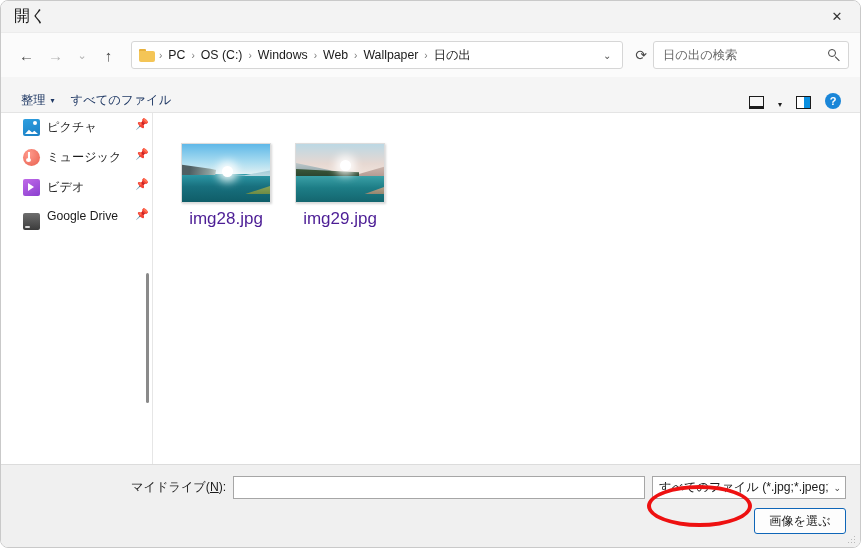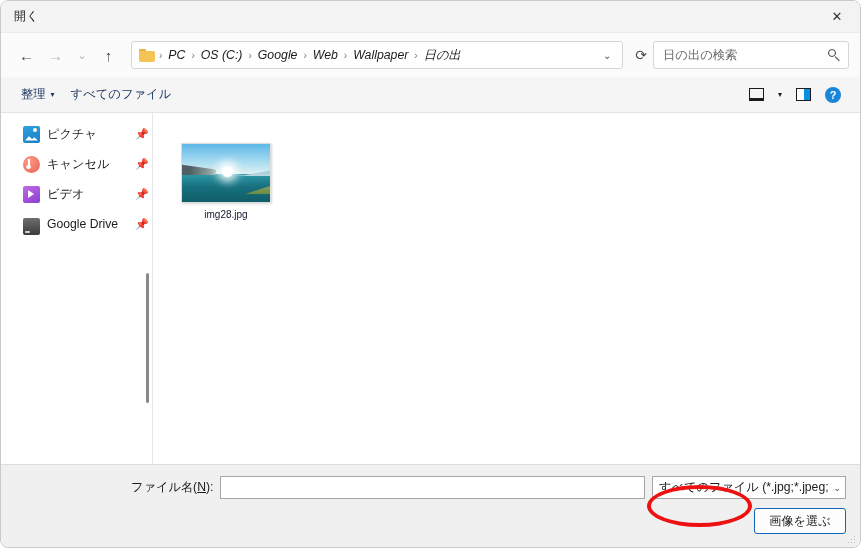--- a/index.html
+++ b/index.html
@@ -19,21 +19,21 @@
     overflow:hidden;
     display:flex;flex-direction:column;
   }
 
   
   .titlebar{
     height:31px;min-height:31px;background:#f3f3f3;
     display:flex;align-items:center;position:relative;
     border-bottom:1px solid #ececec;
   }
-  .titlebar .title{padding-left:13px;font-size:12px;color:#1b1b1b;letter-spacing:.2px;}
+  .titlebar .title{padding-left:13px;font-size:16px;color:#1b1b1b;letter-spacing:.2px;}
   .close-btn{
     position:absolute;right:0;top:0;width:46px;height:30px;
     display:flex;align-items:center;justify-content:center;
     font-size:13px;color:#333;cursor:default;
   }
 
   
   .navbar{
     height:44px;min-height:44px;background:#fbfbfb;
     display:flex;align-items:center;padding:0 11px;box-sizing:border-box;
@@ -50,42 +50,42 @@
     background:#ffffff;border:1px solid #d6d6d6;border-radius:3px;
     display:flex;align-items:center;padding:0 4px 0 7px;box-sizing:border-box;
     min-width:0;
   }
   .folder-ico{
     width:16px;height:13px;position:relative;flex:none;margin-right:3px;
   }
   .folder-ico .tab{position:absolute;left:0;top:0;width:7px;height:3px;background:#e8b13c;border-radius:1px 1px 0 0;}
   .folder-ico .body{position:absolute;left:0;top:2px;width:16px;height:11px;background:#f4c556;border-radius:1px 2px 2px 2px;}
   .crumbs{display:flex;align-items:center;flex:1;min-width:0;overflow:hidden;}
-  .crumb{padding:2px 5px;font-size:12.3px;color:#1b1b1b;white-space:nowrap;border-radius:3px;cursor:default;font-style:italic;}
+  .crumb{padding:2px 5px;font-size:12.3px;color:#1b1b1b;white-space:nowrap;border-radius:3px;cursor:default;}
   .crsep{color:#7a7a7a;font-size:10px;padding:0 1px;flex:none;}
   .crumbbar .chev{color:#555;font-size:10px;padding:0 7px;cursor:default;}
   .refresh{font-size:14px;color:#4a4a4a;padding:0 6px 0 3px;cursor:default;}
 
   .searchbox{
     width:196px;height:28px;background:#ffffff;border:1px solid #d6d6d6;border-radius:3px;
     display:flex;align-items:center;padding:0 7px;box-sizing:border-box;flex:none;
   }
   .searchbox input{
     flex:1;border:0;outline:0;background:transparent;font-size:12.3px;
     font-family:"Liberation Sans","DejaVu Sans",sans-serif;color:#701a75;min-width:0;
   }
   .searchbox input::placeholder{color:#666;}
   .mag{width:13px;height:13px;position:relative;flex:none;margin-left:4px;}
   .mag .c{position:absolute;left:0;top:0;width:8px;height:8px;border:1.4px solid #444;border-radius:50%;box-sizing:border-box;}
   .mag .h{position:absolute;left:7px;top:7px;width:6px;height:1.4px;background:#444;transform:rotate(45deg);transform-origin:left center;}
 
   
   .cmdbar{
     height:36px;min-height:36px;background:#f5f5f5;
-    display:flex;align-items:center;padding:0 12px;box-sizing:border-box;
+    display:flex;align-items:flex-end;padding:0 12px;box-sizing:border-box;
     border-bottom:1px solid #e4e4e4;
   }
   .cmd{font-size:12.3px;color:#1f3864;padding:3px 8px;border-radius:3px;cursor:default;white-space:nowrap;}
   .cmd .caret{font-size:8px;margin-left:5px;color:#1f3864;vertical-align:1px;}
   .cmdspacer{flex:1;}
   .cmdicon{display:flex;align-items:center;justify-content:center;padding:3px 7px;border-radius:3px;cursor:default;}
   .ico-view{width:15px;height:13px;border:1.6px solid #1b1b1b;box-sizing:border-box;border-bottom-width:3px;}
   .ico-caret{font-size:8px;color:#1b1b1b;}
   .ico-pane{width:15px;height:13px;border:1.6px solid #1b1b1b;box-sizing:border-box;display:flex;}
   .ico-pane .l{flex:1;background:#fff;}
@@ -97,21 +97,21 @@
 
   
   .bodyrow{flex:1;display:flex;min-height:0;background:#ffffff;}
 
   .sidebar{
     width:151px;min-width:151px;background:#ffffff;position:relative;
     border-right:1px solid #e6e6e6;overflow:hidden;
   }
   .navlist{padding-top:6px;}
   .navitem{
-    height:30px;display:flex;align-items:center;padding:0 6px 0 22px;
+    height:30px;display:flex;padding:0 6px 0 22px;
     box-sizing:border-box;cursor:default;position:relative;
   }
   .navitem .ic{width:17px;height:17px;flex:none;margin-right:7px;position:relative;}
   .navitem .lb{font-size:12.2px;color:#1b1b1b;white-space:nowrap;overflow:hidden;text-overflow:ellipsis;flex:1;}
   .pin{
     width:11px;height:11px;flex:none;color:#9a9a9a;font-size:11px;line-height:11px;
     text-align:center;margin-left:2px;
   }
 
   
@@ -147,21 +147,21 @@
     width:90px;height:60px;border:1px solid #dcdcdc;box-sizing:border-box;
     box-shadow:1px 1px 2px rgba(0,0,0,.16);position:relative;overflow:hidden;background:#bcd;
   }
   .thumb .sky{position:absolute;left:0;top:0;right:0;height:52%;}
   .thumb .water{position:absolute;left:0;bottom:0;right:0;height:48%;}
   .thumb .sun{position:absolute;width:11px;height:11px;border-radius:50%;background:#fff;
     box-shadow:0 0 9px 5px rgba(255,255,255,.85);}
   .thumb .ridgeL{position:absolute;left:0;top:24%;width:54%;height:30%;}
   .thumb .ridgeR{position:absolute;right:0;top:30%;width:48%;height:26%;}
   .thumb .bank{position:absolute;right:0;bottom:14%;width:40%;height:15%;}
-  .tile .name{margin-top:6px;font-size:10px;color:#0f172a;text-align:center;}
+  .tile .name{margin-top:6px;font-size:17px;color:#4c1d95;text-align:center;}
 
   
   .footer{
     height:83px;min-height:83px;background:#f0f0f0;border-top:1px solid #dcdcdc;
     position:relative;box-sizing:border-box;
   }
   .fnamerow{position:absolute;left:0;top:11px;right:14px;display:flex;align-items:center;}
   .fnlabel{font-size:12.2px;color:#1b1b1b;margin-left:130px;white-space:nowrap;}
   .fnlabel u{text-decoration:underline;}
   .fninput{
@@ -220,21 +220,21 @@
       <div class="folder-ico">
         <div class="tab"></div>
           <div class="body"></div>
       </div>
       <div class="crumbs">
         <div class="crsep">›</div>
         <div class="crumb">PC</div>
         <div class="crsep">›</div>
         <div class="crumb">OS (C:)</div>
         <div class="crsep">›</div>
-        <div class="crumb">Google</div>
+        <div class="crumb">Windows</div>
         <div class="crsep">›</div>
         <div class="crumb">Web</div>
         <div class="crsep">›</div>
         <div class="crumb">Wallpaper</div>
         <div class="crsep">›</div>
         <div class="crumb">日の出</div>
       </div>
       <div class="chev">⌄</div>
     </div>
 
@@ -278,21 +278,21 @@
       <div class="navlist">
 
         <div class="navitem">
           <span class="ic ic-pictures"></span>
           <span class="lb">ピクチャ</span>
           <span class="pin">📌</span>
         </div>
 
         <div class="navitem">
           <span class="ic ic-music"></span>
-          <span class="lb">キャンセル</span>
+          <span class="lb">ミュージック</span>
           <span class="pin">📌</span>
         </div>
 
         <div class="navitem">
           <span class="ic ic-video"></span>
           <span class="lb">ビデオ</span>
           <span class="pin">📌</span>
         </div>
 
         <div class="navitem">
@@ -317,30 +317,42 @@
             <div class="sky" style="background:linear-gradient(#5fb8e8,#a9dcf0 60%,#dff0f3)"></div>
             <div class="water" style="background:linear-gradient(#2e9aa8,#18707e 45%,#0f5d68)"></div>
             <div class="ridgeL" style="background:linear-gradient(100deg,#4f5f63 20%,#9fb3b0 70%,transparent 72%);clip-path:polygon(0 40%,60% 62%,100% 86%,100% 100%,0 100%)"></div>
             <div class="ridgeR" style="background:linear-gradient(#7fb3c8,#b8d8e0);clip-path:polygon(40% 92%,100% 60%,100% 100%,0 100%)"></div>
             <div class="bank" style="background:linear-gradient(#8aa557,#6e8b45);clip-path:polygon(30% 100%,100% 10%,100% 100%)"></div>
             <div class="sun" style="left:46%;top:38%"></div>
           </div>
           <div class="name">img28.jpg</div>
         </div>
 
+        <div class="tile">
+          <div class="thumb">
+            <div class="sky" style="background:linear-gradient(#bcd8e4,#e6d8d2 65%,#f0e2da)"></div>
+            <div class="water" style="background:linear-gradient(#3fa6ac,#1d7d86 50%,#14666f)"></div>
+            <div class="ridgeL" style="background:linear-gradient(#cdd6d8,#8fa2a6);clip-path:polygon(0 30%,70% 70%,100% 100%,0 100%)"></div>
+            <div class="ridgeR" style="background:linear-gradient(#d8c4bc,#b59c94);clip-path:polygon(20% 100%,100% 35%,100% 100%)"></div>
+            <div style="position:absolute;left:0;top:40%;width:72%;height:16%;background:linear-gradient(#3e5c3c,#2c4630);clip-path:polygon(0 20%,100% 55%,100% 100%,0 100%)"></div>
+            <div class="bank" style="background:linear-gradient(#b9a78f,#96866f);clip-path:polygon(45% 100%,100% 20%,100% 100%)"></div>
+            <div class="sun" style="left:50%;top:28%"></div>
+          </div>
+          <div class="name">img29.jpg</div>
+        </div>
 
 
 
       </div>
     </div>
   </div>
 
   <div class="footer">
     <div class="fnamerow">
-      <div class="fnlabel"><span>ファイル名(</span><u>N</u><span>):</span></div>
+      <div class="fnlabel"><span>マイドライブ(</span><u>N</u><span>):</span></div>
       <div class="fninput">
         <input type="text" placeholder="" style="">
       </div>
       <div class="fncombo">
         <span class="val">すべてのファイル (*.jpg;*.jpeg;*.bmp</span>
         <span class="cv">⌄</span>
       </div>
     </div>
 
     <div class="btnrow">

